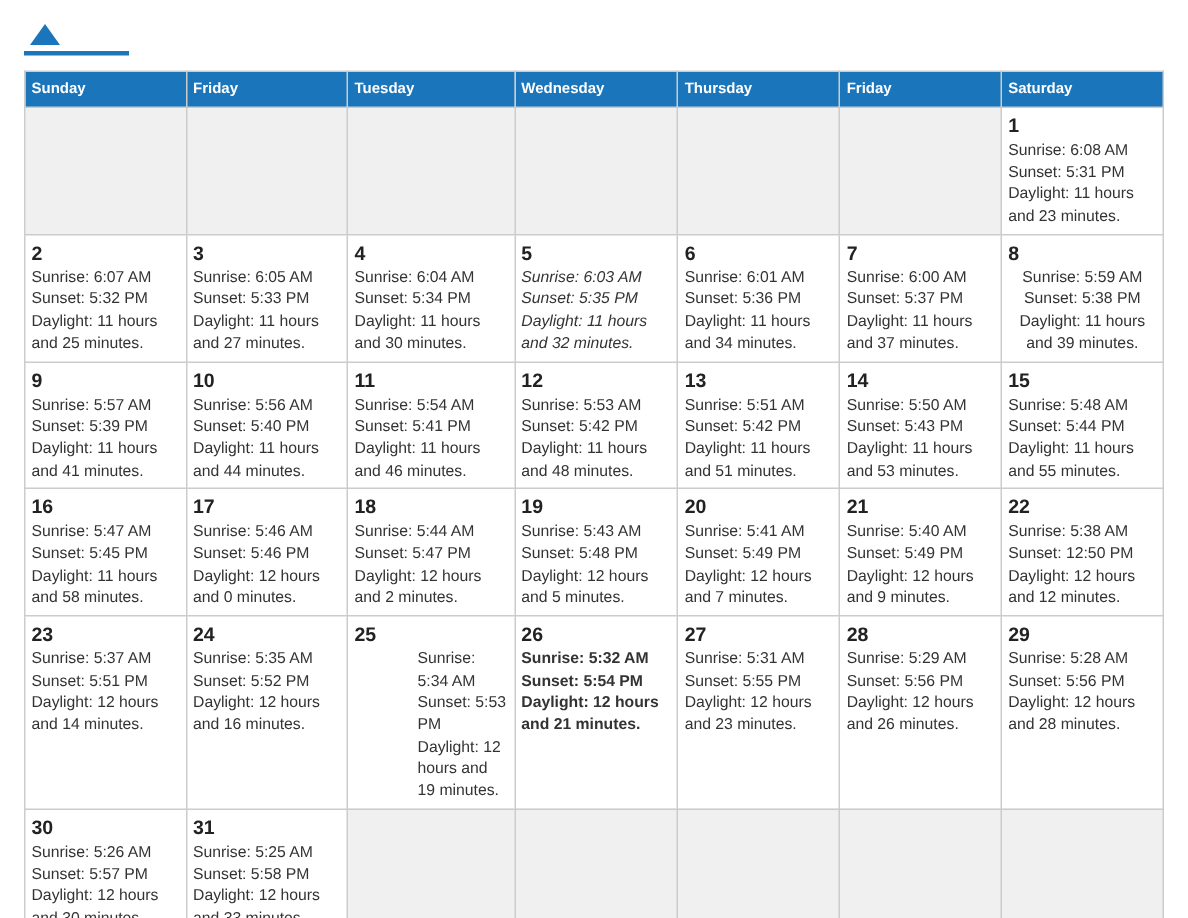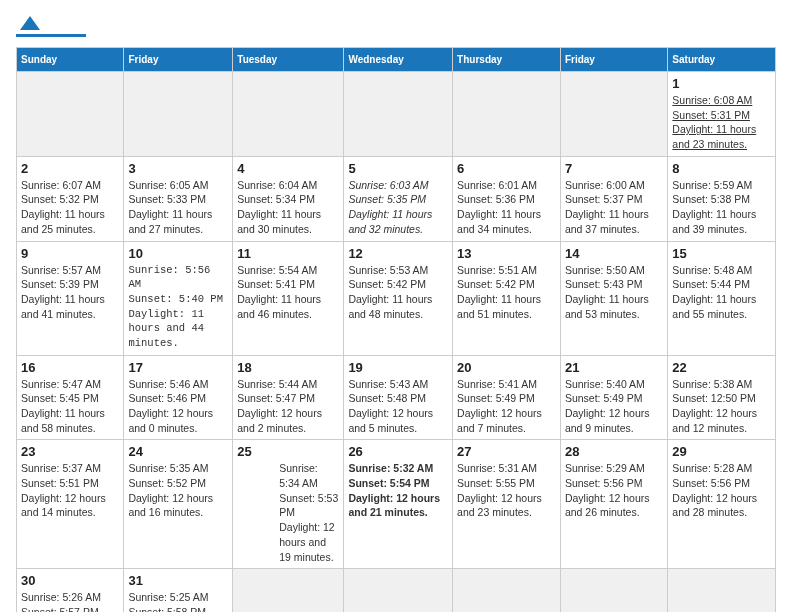--- a/index.html
+++ b/index.html
@@ -119,21 +119,21 @@
   <tbody id="calendar-body">
   <tr>
         <td class="empty"></td>
         <td class="empty"></td>
         <td class="empty"></td>
         <td class="empty"></td>
         <td class="empty"></td>
         <td class="empty"></td>
         <td>
           <span class="day-number">1</span>
-          <div class="day-info" style="white-space: pre-line; text-decoration: underline;">Sunrise: 6:08 AM
+          <div class="day-info" style="white-space: pre-line;">Sunrise: 6:08 AM
 Sunset: 5:31 PM
 Daylight: 11 hours and 23 minutes.</div>
         </td>
       </tr>
       <tr>
         <td>
           <span class="day-number">2</span>
           <div class="day-info" style="white-space: pre-line;">Sunrise: 6:07 AM
 Sunset: 5:32 PM
 Daylight: 11 hours and 25 minutes.</div>
@@ -163,35 +163,35 @@
 Daylight: 11 hours and 34 minutes.</div>
         </td>
         <td>
           <span class="day-number">7</span>
           <div class="day-info" style="white-space: pre-line;">Sunrise: 6:00 AM
 Sunset: 5:37 PM
 Daylight: 11 hours and 37 minutes.</div>
         </td>
         <td>
           <span class="day-number">8</span>
-          <div class="day-info" style="white-space: pre-line;">Sunrise: 5:59 AM
+          <div class="day-info" style="white-space: pre-line; text-align: center;">Sunrise: 5:59 AM
 Sunset: 5:38 PM
 Daylight: 11 hours and 39 minutes.</div>
         </td>
       </tr>
       <tr>
         <td>
           <span class="day-number">9</span>
           <div class="day-info" style="white-space: pre-line;">Sunrise: 5:57 AM
 Sunset: 5:39 PM
 Daylight: 11 hours and 41 minutes.</div>
         </td>
         <td>
           <span class="day-number">10</span>
-          <div class="day-info" style="white-space: pre-line; font-family: Liberation Mono, monospace;">Sunrise: 5:56 AM
+          <div class="day-info" style="white-space: pre-line;">Sunrise: 5:56 AM
 Sunset: 5:40 PM
 Daylight: 11 hours and 44 minutes.</div>
         </td>
         <td>
           <span class="day-number">11</span>
           <div class="day-info" style="white-space: pre-line;">Sunrise: 5:54 AM
 Sunset: 5:41 PM
 Daylight: 11 hours and 46 minutes.</div>
         </td>
         <td>

